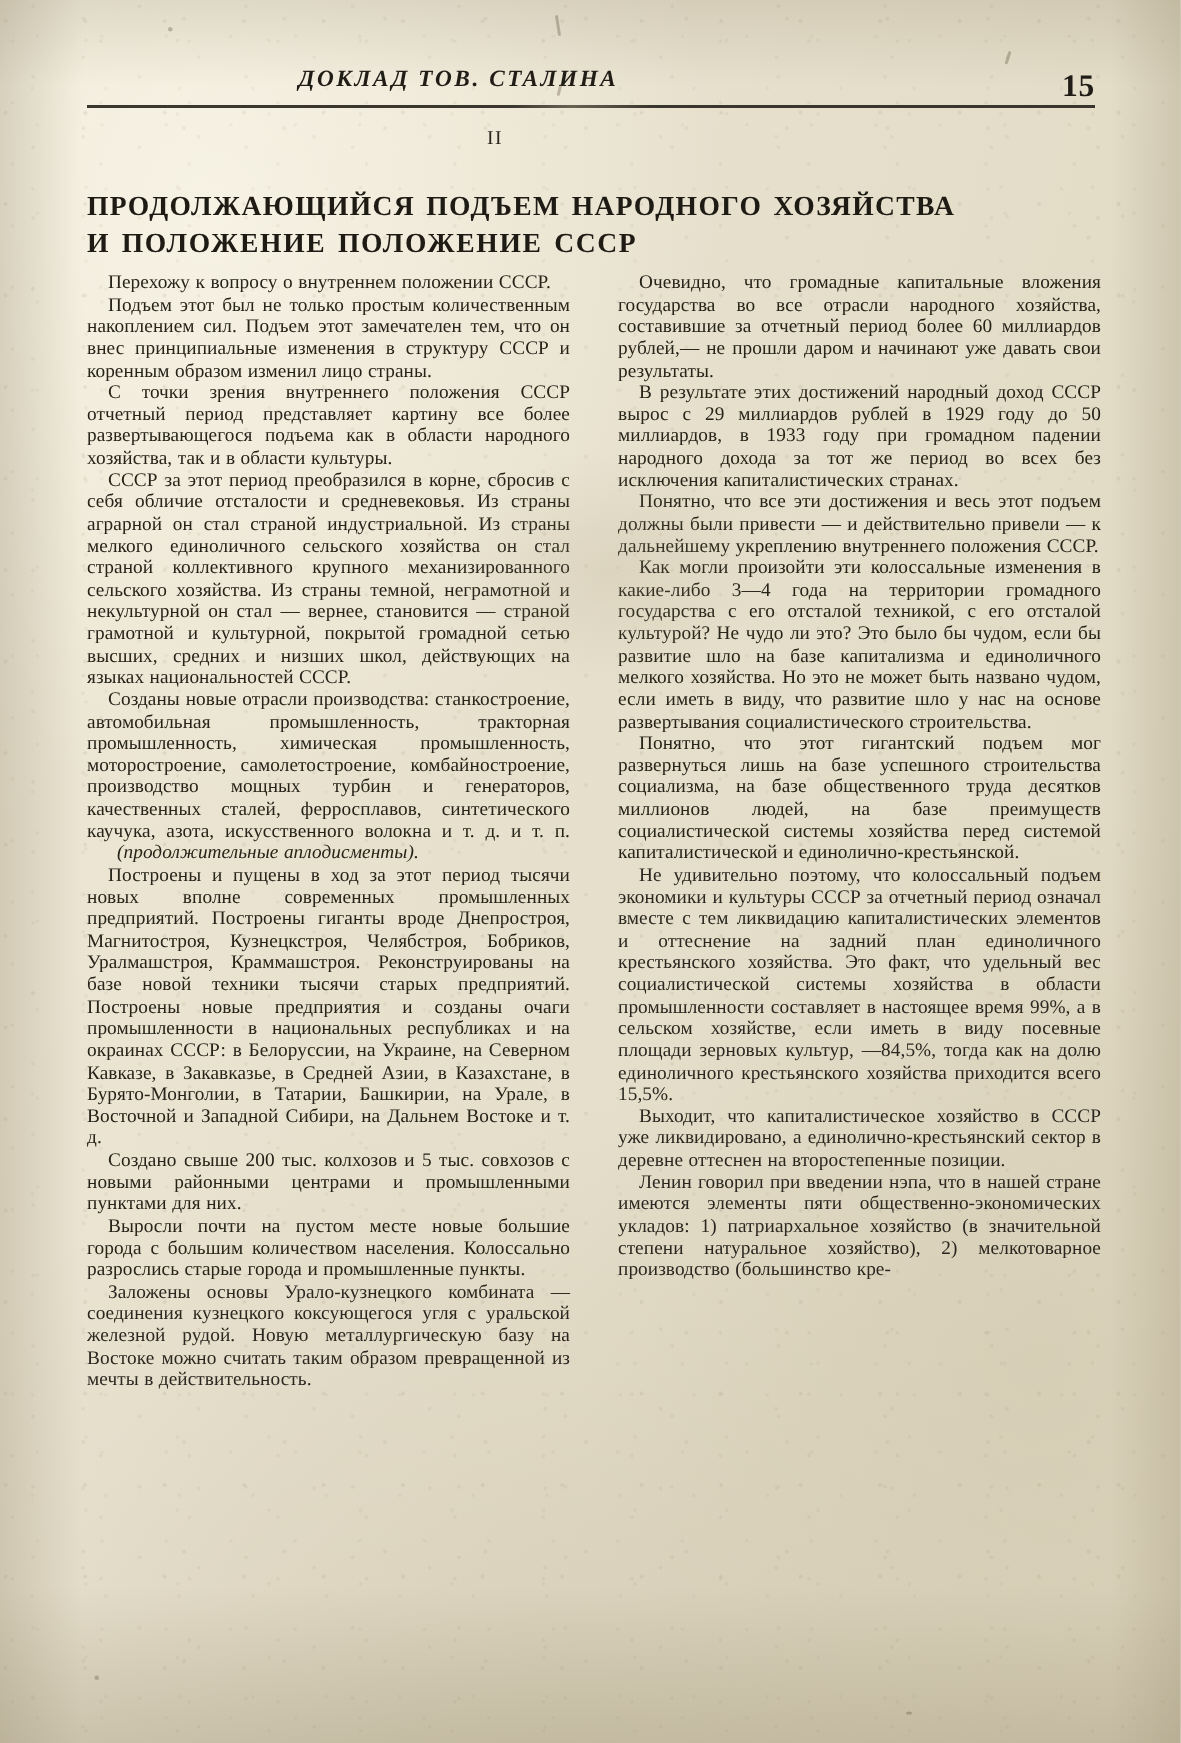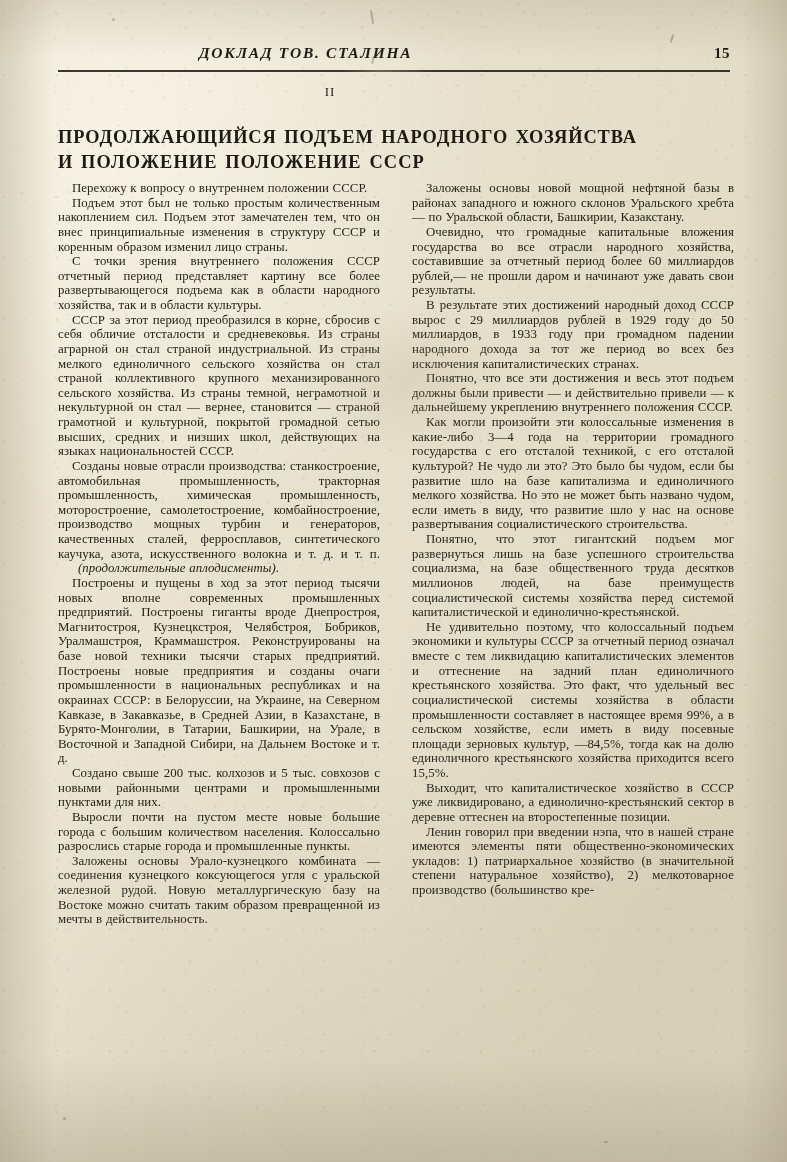--- a/index.html
+++ b/index.html
@@ -73,21 +73,21 @@
     font-weight: 700;
     font-size: 15.5px;
     letter-spacing: 1.7px;
     color: #201d17;
   }
   .runhead-folio {
     position: absolute;
     right: 0;
     top: 1px;
     font-weight: 700;
-    font-size: 15px;
+    font-size: 21px;
     letter-spacing: 0.5px;
     color: #201d17;
   }
   .rule {
     position: absolute;
     left: 58px;
     top: 70px;
     width: 672px;
     height: 2px;
     background: linear-gradient(to right,
@@ -201,21 +201,20 @@
         <p class="para">С точки зрения внутреннего положения СССР отчетный период представляет картину все более развертывающегося подъема как в области народного хозяйства, так и в области культуры.</p>
         <p class="para">СССР за этот период преобразился в корне, сбросив с себя обличие отсталости и средневековья. Из страны аграрной он стал страной индустриальной. Из страны мелкого единоличного сельского хозяйства он стал страной коллективного крупного механизированного сельского хозяйства. Из страны темной, неграмотной и некультурной он стал — вернее, становится — страной грамотной и культурной, покрытой громадной сетью высших, средних и низших школ, действующих на языках национальностей СССР.</p>
         <p class="para"><span>Созданы новые отрасли производства: станкостроение, автомобильная промышленность, тракторная промышленность, химическая промышленность, моторостроение, самолетостроение, комбайностроение, производство мощных турбин и генераторов, качественных сталей, ферросплавов, синтетического каучука, азота, искусственного волокна и т. д. и т. п. </span><span class="ital">(продолжительные аплодисменты).</span></p>
         <p class="para">Построены и пущены в ход за этот период тысячи новых вполне современных промышленных предприятий. Построены гиганты вроде Днепростроя, Магнитостроя, Кузнецкстроя, Челябстроя, Бобриков, Уралмашстроя, Краммашстроя. Реконструированы на базе новой техники тысячи старых предприятий. Построены новые предприятия и созданы очаги промышленности в национальных республиках и на окраинах СССР: в Белоруссии, на Украине, на Северном Кавказе, в Закавказье, в Средней Азии, в Казахстане, в Бурято-Монголии, в Татарии, Башкирии, на Урале, в Восточной и Западной Сибири, на Дальнем Востоке и т. д.</p>
         <p class="para">Создано свыше 200 тыс. колхозов и 5 тыс. совхозов с новыми районными центрами и промышленными пунктами для них.</p>
         <p class="para">Выросли почти на пустом месте новые большие города с большим количеством населения. Колоссально разрослись старые города и промышленные пункты.</p>
         <p class="para">Заложены основы Урало-кузнецкого комбината — соединения кузнецкого коксующегося угля с уральской железной рудой. Новую металлургическую базу на Востоке можно считать таким образом превращенной из мечты в действительность.</p>
       </div>
 
       <div class="col">
-        <p class="para">Заложены основы новой мощной нефтяной базы в районах западного и южного склонов Уральского хребта — по Уральской области, Башкирии, Казакстану.</p>
         <p class="para">Очевидно, что громадные капитальные вложения государства во все отрасли народного хозяйства, составившие за отчетный период более 60 миллиардов рублей,— не прошли даром и начинают уже давать свои результаты.</p>
         <p class="para">В результате этих достижений народный доход СССР вырос с 29 миллиардов рублей в 1929 году до 50 миллиардов, в 1933 году при громадном падении народного дохода за тот же период во всех без исключения капиталистических странах.</p>
         <p class="para">Понятно, что все эти достижения и весь этот подъем должны были привести — и действительно привели — к дальнейшему укреплению внутреннего положения СССР.</p>
         <p class="para">Как могли произойти эти колоссальные изменения в какие-либо 3—4 года на территории громадного государства с его отсталой техникой, с его отсталой культурой? Не чудо ли это? Это было бы чудом, если бы развитие шло на базе капитализма и единоличного мелкого хозяйства. Но это не может быть названо чудом, если иметь в виду, что развитие шло у нас на основе развертывания социалистического строительства.</p>
         <p class="para">Понятно, что этот гигантский подъем мог развернуться лишь на базе успешного строительства социализма, на базе общественного труда десятков миллионов людей, на базе преимуществ социалистической системы хозяйства перед системой капиталистической и единолично-крестьянской.</p>
         <p class="para">Не удивительно поэтому, что колоссальный подъем экономики и культуры СССР за отчетный период означал вместе с тем ликвидацию капиталистических элементов и оттеснение на задний план единоличного крестьянского хозяйства. Это факт, что удельный вес социалистической системы хозяйства в области промышленности составляет в настоящее время 99%, а в сельском хозяйстве, если иметь в виду посевные площади зерновых культур, —84,5%, тогда как на долю единоличного крестьянского хозяйства приходится всего 15,5%.</p>
         <p class="para">Выходит, что капиталистическое хозяйство в СССР уже ликвидировано, а единолично-крестьянский сектор в деревне оттеснен на второстепенные позиции.</p>
         <p class="para">Ленин говорил при введении нэпа, что в нашей стране имеются элементы пяти общественно-экономических укладов: 1) патриархальное хозяйство (в значительной степени натуральное хозяйство), 2) мелкотоварное производство (большинство кре-</p>
       </div>
 

